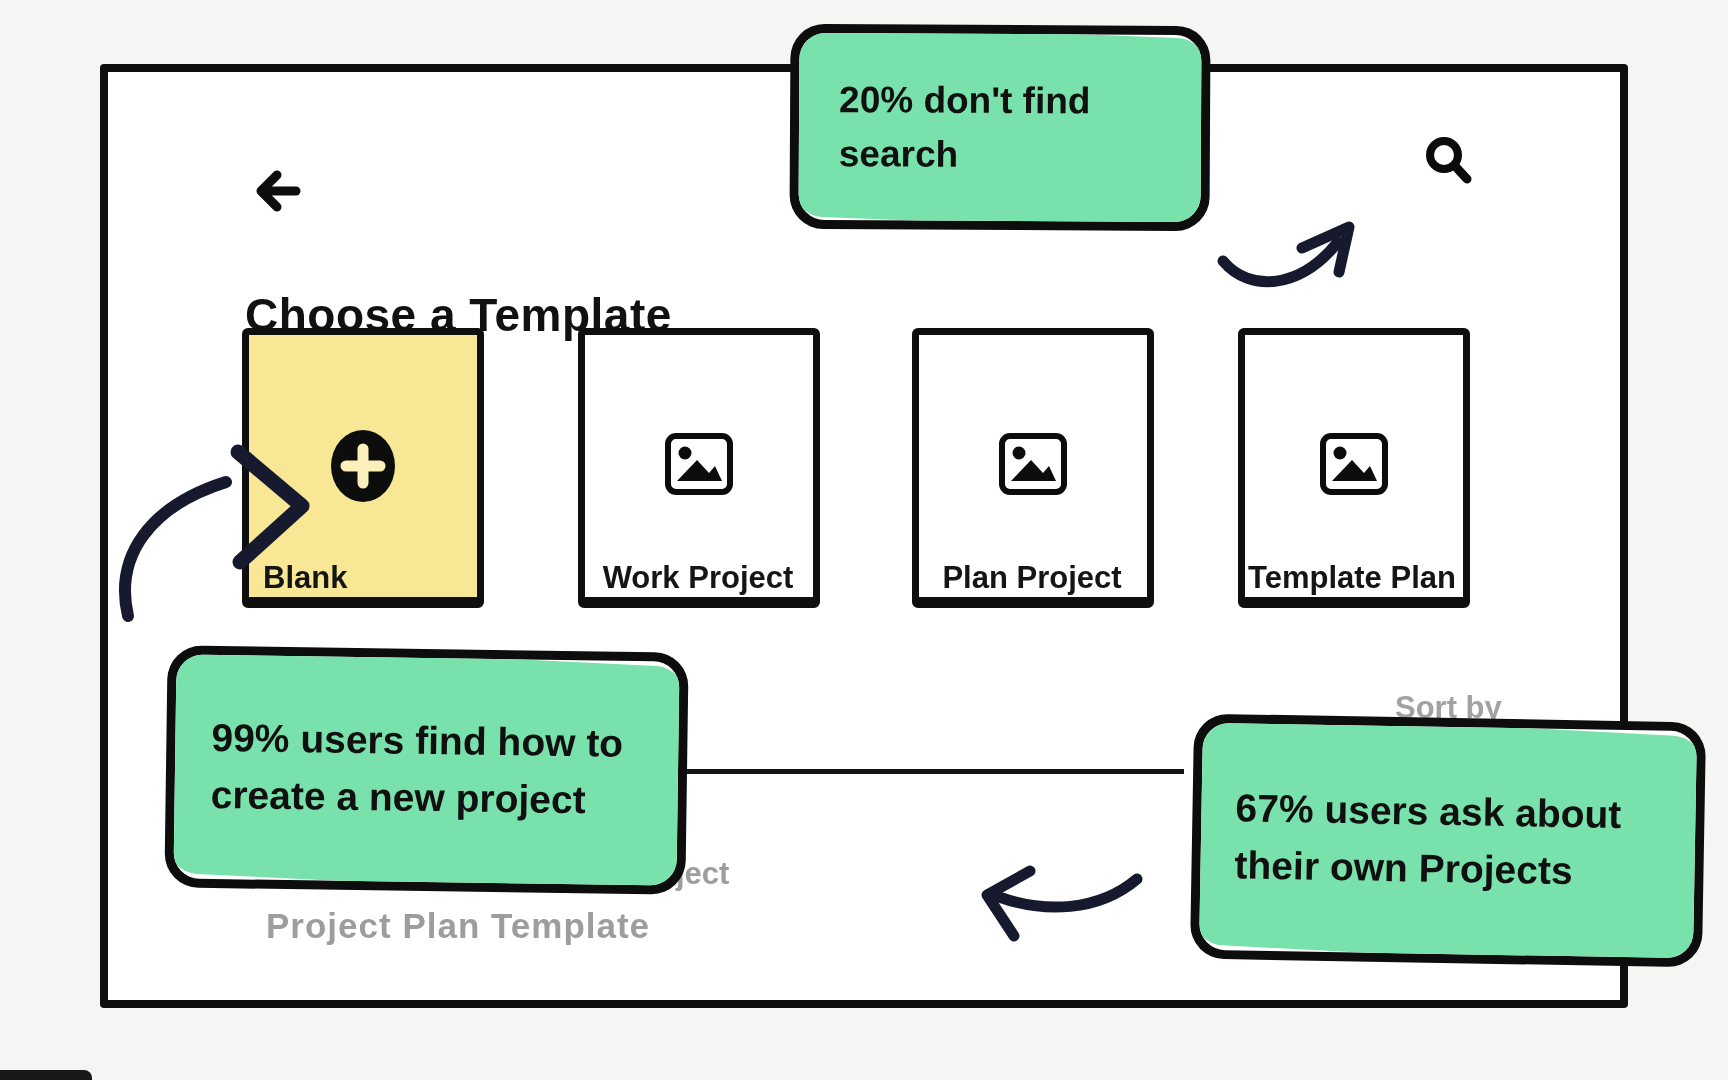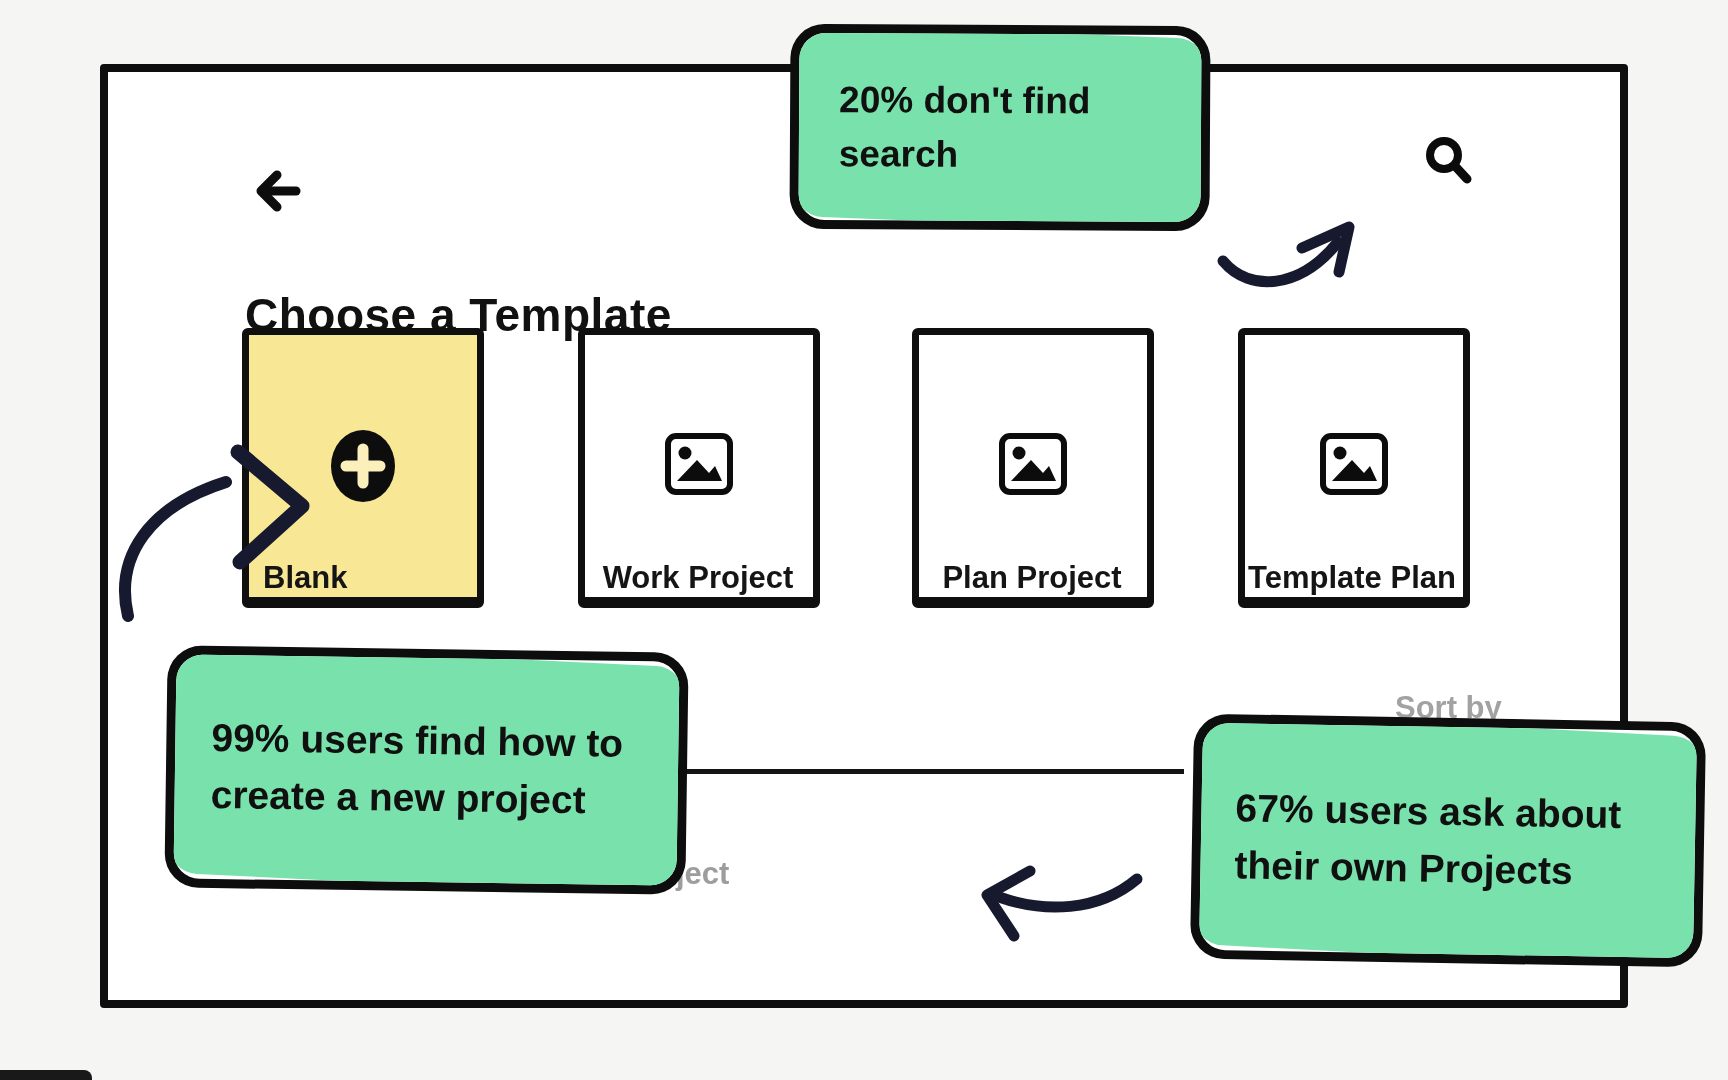--- a/index.html
+++ b/index.html
@@ -123,20 +123,21 @@
   </div>
 
   <div class="tpl-label" style="left:263px;">Blank</div>
   <div class="tpl-label centered" style="left:698px;">Work Project</div>
   <div class="tpl-label centered" style="left:1032px;">Plan Project</div>
   <div class="tpl-label centered" style="left:1352px;">Template Plan</div>
 
   <div class="sort-by">Sort by</div>
   <div class="divider"></div>
   <div class="hidden-frag">ject</div>
+  <div class="list-item">Project Plan Template</div>
 
   <div class="note note-1">
     <div class="note-paper">
       <div class="note-fill"></div>
       <div class="note-text">
         <div>20% don't find</div>
         <div>search</div>
       </div>
     </div>
   </div>

